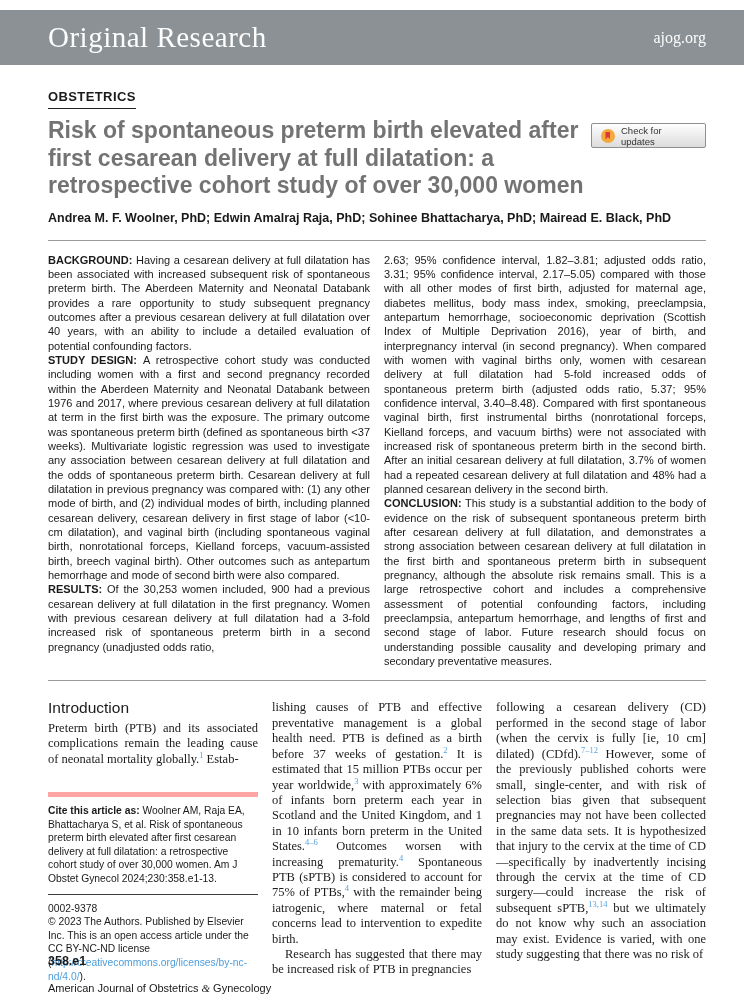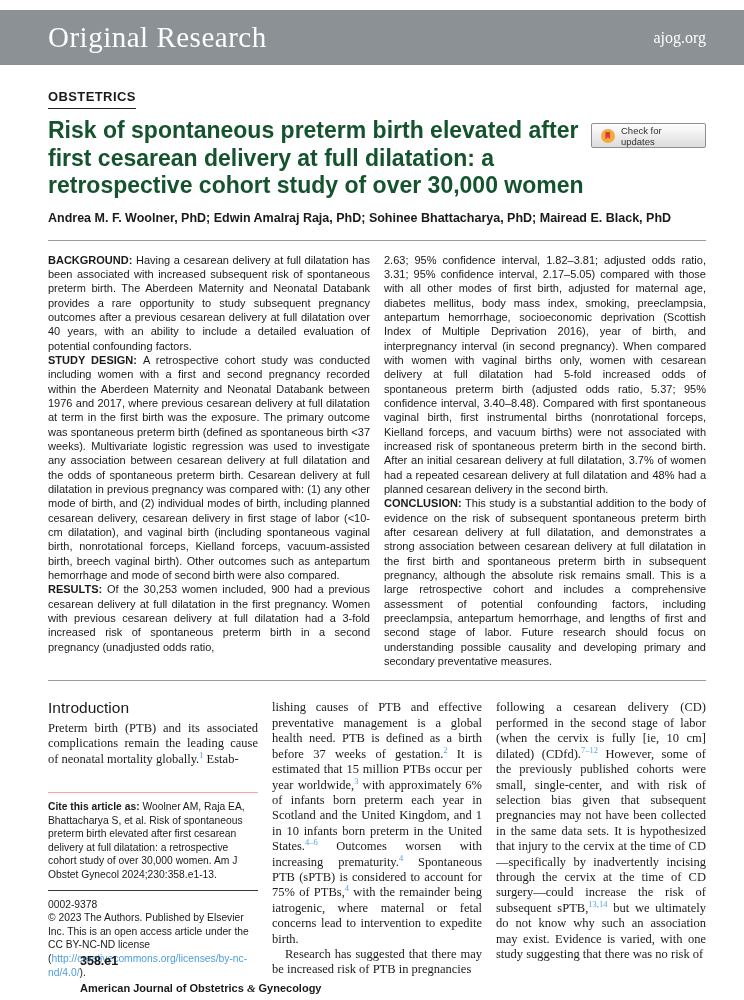--- a/index.html
+++ b/index.html
@@ -8,21 +8,21 @@
   
   .banner{margin-top:10px;height:55px;background:#8b9194;display:flex;
           justify-content:space-between;align-items:center;padding:0 38px 0 48px;}
   .banner-title{font-family:"Liberation Serif",serif;font-size:29px;color:#fdfdfd;letter-spacing:.5px;}
   .banner-site{font-family:"Liberation Serif",serif;font-size:16px;color:#fdfdfd;}
   
   .content{padding:0 38px 0 48px;}
   .section-label{display:inline-block;margin-top:24px;font-size:13px;font-weight:bold;
                  letter-spacing:.4px;border-bottom:1.5px solid #222;padding-bottom:4px;}
   .title-row{display:flex;justify-content:space-between;align-items:flex-start;margin-top:8px;}
-  .article-title{width:555px;color:#14532d;font-size:23px;font-weight:bold;line-height:27.5px;margin:0;}
+  .article-title{width:555px;color:#737373;font-size:23px;font-weight:bold;line-height:27.5px;margin:0;}
   .check-btn{margin-top:6px;display:flex;align-items:center;gap:6px;height:23px;padding:0 9px;
              background:linear-gradient(#fefefe,#dcdcdc);border:1px solid #8f8f8f;border-radius:2px;
              font-size:9.5px;color:#333;cursor:pointer;}
   .check-ic{width:14px;height:14px;border-radius:50%;background:#f5a93c;position:relative;flex:none;}
   .check-ic::after{content:"";position:absolute;left:4.5px;top:3px;width:5px;height:8px;background:#d93a3a;
              clip-path:polygon(0 0,100% 0,100% 100%,50% 68%,0 100%);}
   .authors{margin-top:11px;font-size:12.5px;font-weight:bold;}
   .rule{border:0;border-top:1px solid #9b9b9b;margin:15px 0 0 0;}
   
   .abstract{display:flex;gap:14px;padding:12px 0 12px 0;justify-content:flex-end;}
@@ -32,30 +32,30 @@
   .b{font-weight:bold;}
   
   .intro{display:flex;gap:14px;margin-top:19px;}
   .col{width:210px;font-family:"Liberation Serif",serif;font-size:12.5px;line-height:15.4px;text-align:justify;}
   .intro-heading{font-family:"Liberation Sans",sans-serif;font-size:15.5px;font-weight:normal;margin:0 0 5px 0;}
   .col p{margin:0;}
   .indent{text-indent:13px;}
   sup.ref{color:#5ba3dc;font-size:8.5px;line-height:0;}
   .link{color:#4d9ddb;}
   
-  .citebox{margin-top:25px;border-top:1px solid #fca5a5;border-bottom:1px solid #3a3a3a;
+  .citebox{margin-top:25px;border-top:5px solid #fca5a5;border-bottom:1px solid #3a3a3a;
            padding:7px 0 8px 0;font-family:"Liberation Sans",sans-serif;font-size:10.3px;
            line-height:13.6px;text-align:left;}
   .pubinfo{padding:7px 0 6px 0;font-family:"Liberation Sans",sans-serif;font-size:10.3px;
            line-height:13.6px;text-align:left;}
   .pubinfo p{margin:0;}
   
   .footer{position:absolute;left:48px;top:954px;display:flex;align-items:baseline;gap:14px;flex-direction:column;}
   .page-num{font-size:12.5px;font-weight:bold;}
-  .journal{font-size:11px;font-weight:bold;margin-left:32px;}
+  .journal{font-size:11px;font-weight:normal;}
   .amp{font-family:"Liberation Serif",serif;font-style:italic;}
   .issue-date{font-size:10.5px;font-weight:bold;color:#2c2c2c;}
 </style>
 </head>
 <body>
 
 <div class="page">
 
   <div class="banner">
     <span class="banner-title">Original Research</span>

